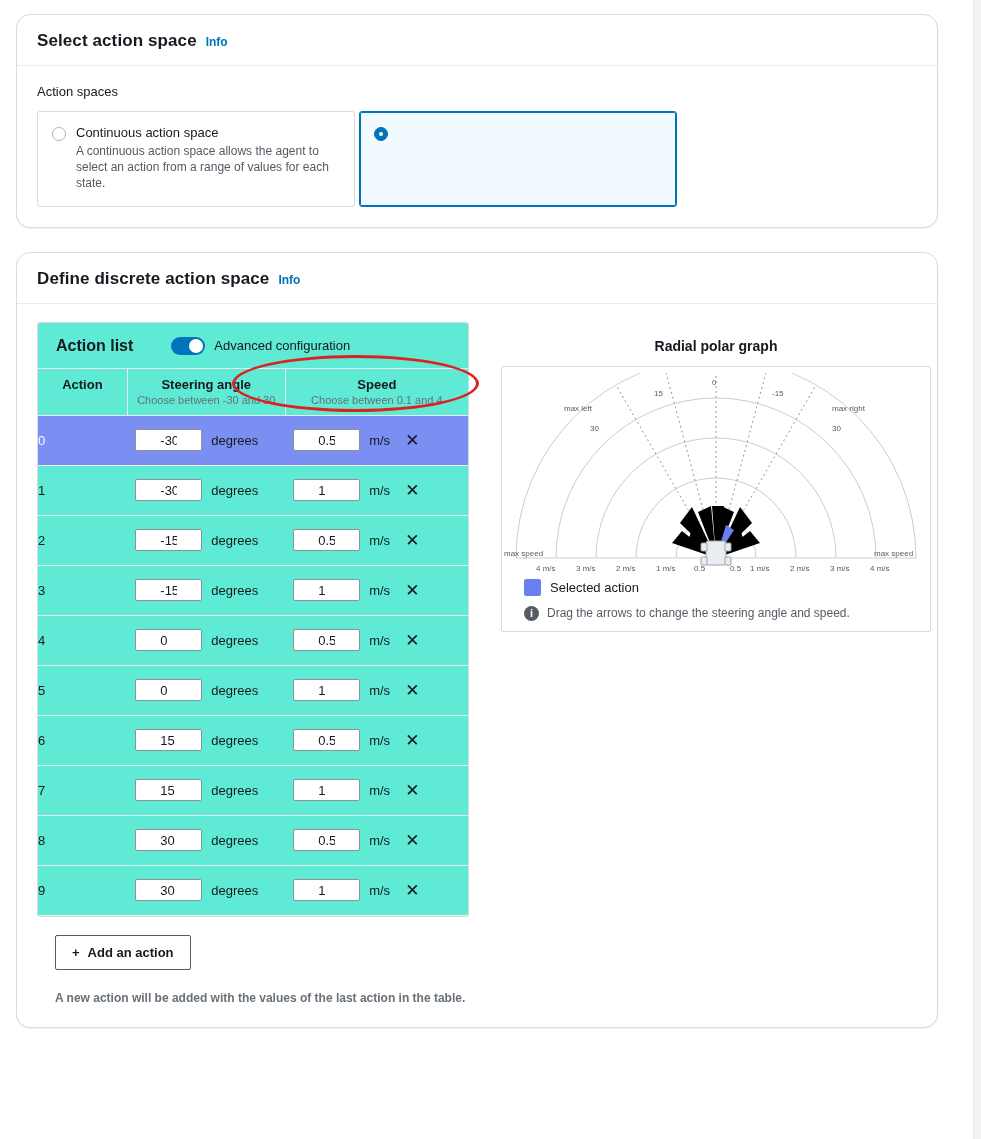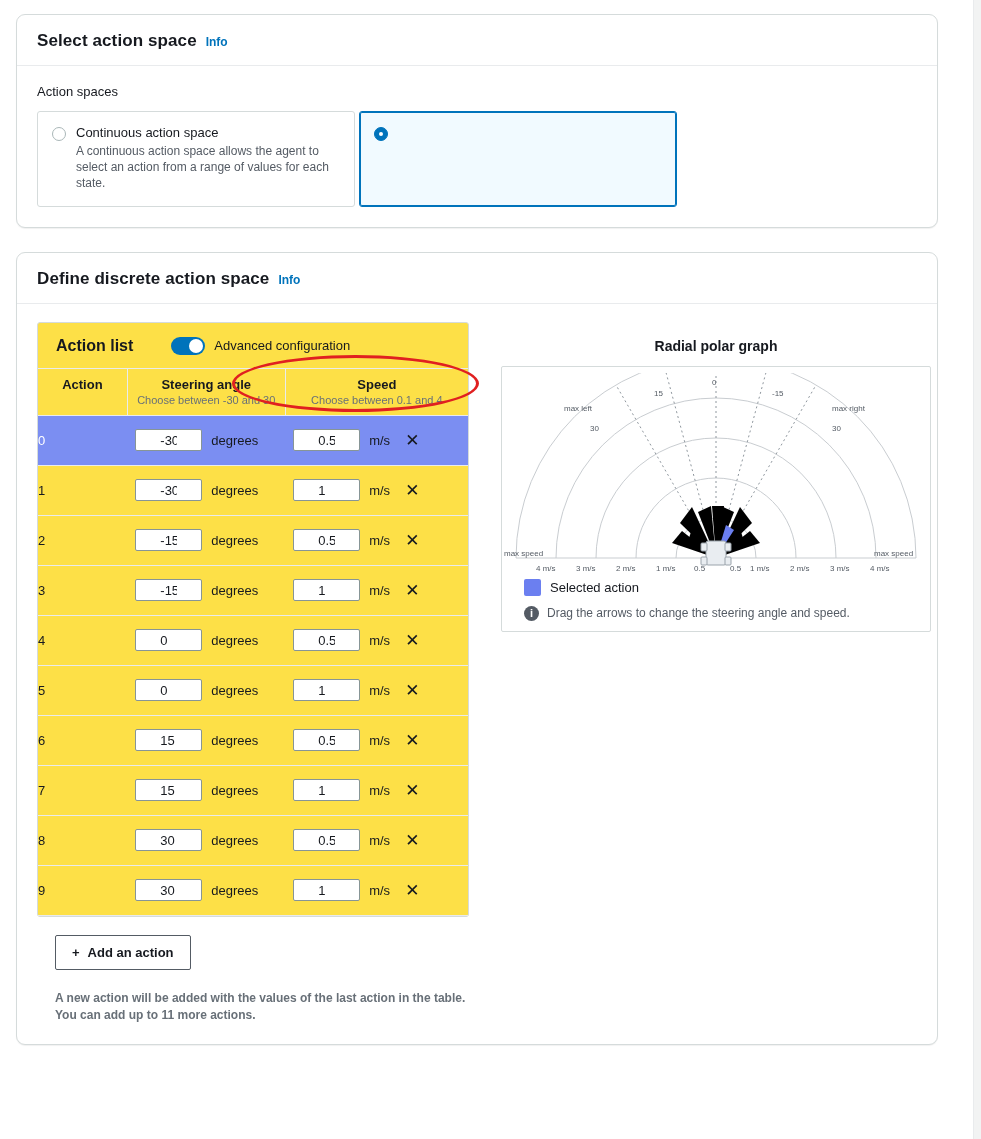--- a/index.html
+++ b/index.html
@@ -25,21 +25,21 @@
   }
   .content {
     position: absolute;
     left: 16px; top: 14px;
     width: 922px;
   }
   
   .card {
     background: #fff;
     border: 1px solid #d5dbdb;
-    border-radius: 9px;
+    border-radius: 14px;
     box-shadow: 0 1px 1px rgba(0,0,0,0.06);
   }
   .card-header {
     padding: 16px 20px 14px 20px;
     border-bottom: 1px solid #e9ebed;
     display: flex;
     align-items: baseline;
     gap: 9px;
   }
   .card-header h2 {
@@ -119,21 +119,21 @@
 
   
   .split {
     display: flex;
     gap: 20px;
   }
   .action-list {
     width: 432px;
     border: 1px solid #d5dbdb;
     border-radius: 3px;
-    background: #fde047;
+    background: #5eead4;
   }
   .al-header {
     display: flex;
     align-items: center;
     padding: 14px 16px 13px 18px;
     gap: 14px;
   }
   .al-title {
     font-size: 16px;
     font-weight: bold;
@@ -590,21 +590,20 @@
             </div>
 
             <div class="add-wrap">
               <button class="add-btn">
                 <span>+</span>
                 <span>Add an action</span>
               </button>
             </div>
             <div class="hint">
               <div>A new action will be added with the values of the last action in the table.</div>
-              <div>You can add up to 11 more actions.</div>
             </div>
           </div>
 
           <div class="graph-col">
             <div class="graph-title">Radial polar graph</div>
             <div class="graph-box">
               <svg width="428" height="200" viewBox="0 0 428 200">
                 <g fill="none" stroke="#c9cdd1" stroke-width="1">
                   <path d="M 214 185 m -200 0 a 200 200 0 0 1 400 0"></path>
                   <path d="M 214 185 m -160 0 a 160 160 0 0 1 320 0"></path>

